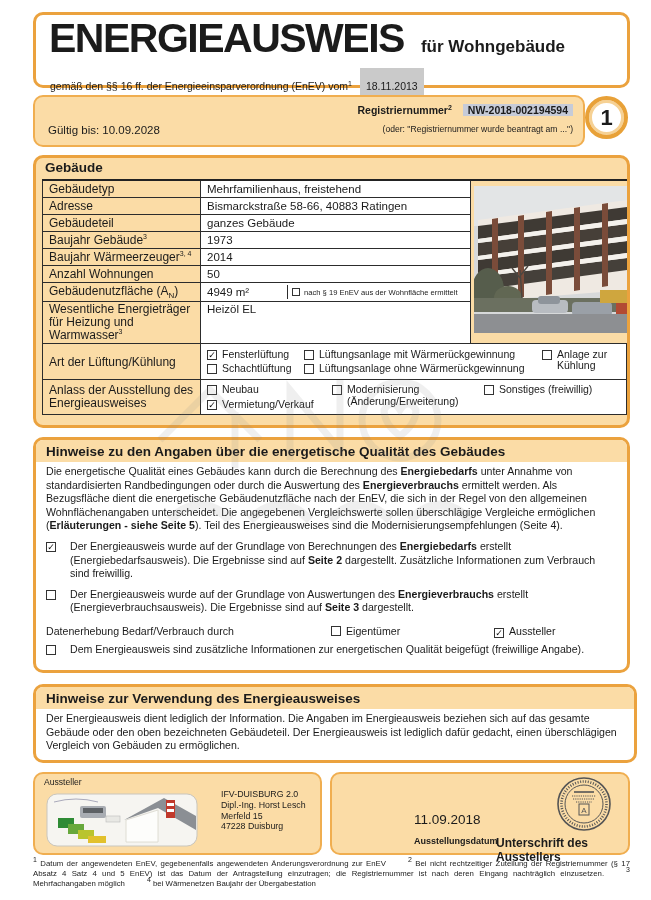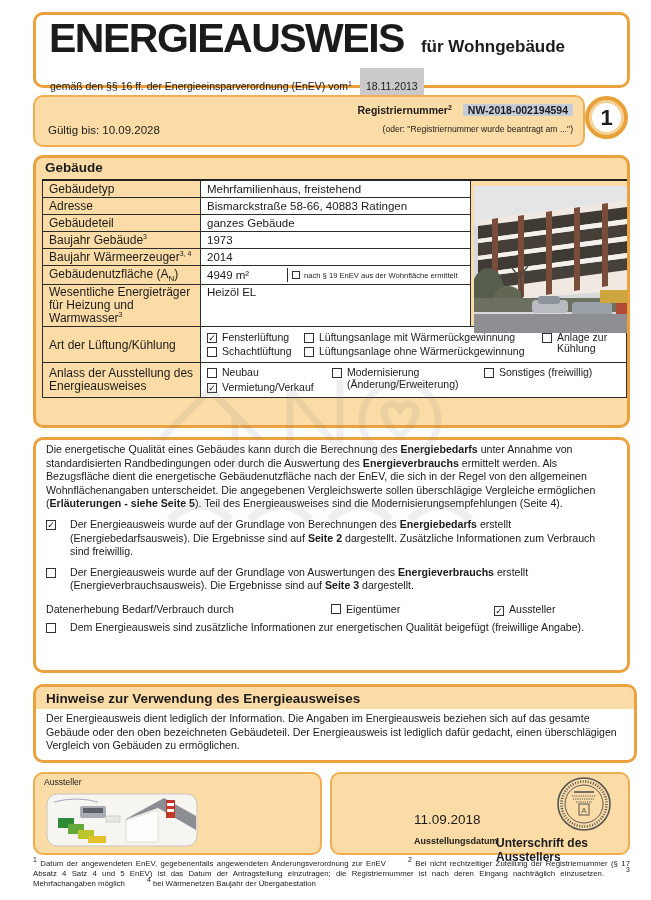--- a/index.html
+++ b/index.html
@@ -123,20 +123,24 @@
             <td class="lab">Gebäudeteil</td>
             <td class="val">ganzes Gebäude</td>
           </tr>
       <tr style="height:17px">
             <td class="lab"><span>Baujahr Gebäude</span><span class="sup">3</span></td>
             <td class="val">1973</td>
           </tr>
       <tr style="height:17px">
             <td class="lab"><span>Baujahr Wärmeerzeuger</span><span class="sup">3, 4</span></td>
             <td class="val">2014</td>
+          </tr>
+      <tr style="height:17px">
+            <td class="lab">Anzahl Wohnungen</td>
+            <td class="val">50</td>
           </tr>
       <tr style="height:18px">
         <td class="lab"><span>Gebäudenutzfläche (A</span><sub style="font-size:8px">N</sub><span>)</span></td>
         <td class="val p0">
           <div class="gnf">
             <div class="gnf-v">4949 m²</div>
             <div class="gnf-c">
               <span class="cb"></span>
               <span>nach § 19 EnEV aus der Wohnfläche ermittelt</span>
             </div>
@@ -234,20 +238,21 @@
       <rect x="126" y="104" width="27" height="13" fill="#cfa63e"></rect>
       <rect x="142" y="117" width="11" height="14" fill="#b24a33"></rect>
 
       <rect x="0" y="128" width="153" height="19" fill="#8d8f92"></rect>
 
       <path d="M48 112 L46 84 M46 92 L38 82 M46 90 L54 80" stroke="#4a4640" stroke-width="1.4" fill="none"></path>
     </svg>
   </div>
 
   <div class="panel" id="qa-panel">
+    <div class="sec-titlebar">Hinweise zu den Angaben über die energetische Qualität des Gebäudes</div>
     <div class="sec-body">
       <div><span>Die energetische Qualität eines Gebäudes kann durch die Berechnung des </span><span class="b">Energiebedarfs</span><span> unter Annahme von standardisierten Randbedingungen oder durch die Auswertung des </span><span class="b">Energieverbrauchs</span><span> ermittelt werden. Als Bezugsfläche dient die energetische Gebäudenutzfläche nach der EnEV, die sich in der Regel von den allgemeinen Wohnflächenangaben unterscheidet. Die angegebenen Vergleichswerte sollen überschlägige Vergleiche ermöglichen (</span><span class="b">Erläuterungen - siehe Seite 5</span><span>). Teil des Energieausweises sind die Modernisierungsempfehlungen (Seite 4).</span></div>
       <div class="hang">
         <span class="cb checked">✓</span>
         <span><span>Der Energieausweis wurde auf der Grundlage von Berechnungen des </span><span class="b">Energiebedarfs</span><span> erstellt (Energiebedarfsausweis). Die Ergebnisse sind auf </span><span class="b">Seite 2</span><span> dargestellt. Zusätzliche Informationen zum Verbrauch sind freiwillig.</span></span>
       </div>
       <div class="hang">
         <span class="cb"></span>
         <span><span>Der Energieausweis wurde auf der Grundlage von Auswertungen des </span><span class="b">Energieverbrauchs</span><span> erstellt (Energieverbrauchsausweis). Die Ergebnisse sind auf </span><span class="b">Seite 3</span><span> dargestellt.</span></span>
       </div>
@@ -279,20 +284,26 @@
       <polygon points="80,30 112,20 112,52 80,52" fill="#fdfdfb" stroke="#d8d5cc" stroke-width="0.8"></polygon>
       <rect x="12" y="28" width="16" height="10" fill="#2e8b35"></rect>
       <rect x="22" y="34" width="16" height="10" fill="#67a83c"></rect>
       <rect x="32" y="40" width="16" height="9" fill="#b9c42e"></rect>
       <rect x="42" y="46" width="18" height="7" fill="#e2c12d"></rect>
       <rect x="34" y="16" width="26" height="12" rx="2" fill="#a9adb3"></rect>
       <rect x="37" y="18" width="20" height="5" fill="#5d6165"></rect>
       <path d="M8 12 Q30 6 52 12" stroke="#aab" stroke-width="1" fill="none"></path>
       <rect x="60" y="26" width="14" height="6" fill="#e8e8e4" stroke="#bbb" stroke-width="0.6"></rect>
     </svg>
+    <div class="iss-text">
+      <div>IFV-DUISBURG 2.0</div>
+      <div>Dipl.-Ing. Horst Lesch</div>
+      <div>Merfeld 15</div>
+      <div>47228 Duisburg</div>
+    </div>
   </div>
 
   <div class="panel" id="date-panel">
     <div class="issue-date">11.09.2018</div>
     <div class="date-label">Ausstellungsdatum</div>
     <svg class="stamp" viewBox="0 0 60 60">
       <circle cx="30" cy="30" r="26" fill="none" stroke="#555" stroke-width="1.6"></circle>
       <circle cx="30" cy="30" r="19" fill="none" stroke="#555" stroke-width="1"></circle>
       <circle cx="30" cy="30" r="22.5" fill="none" stroke="#555" stroke-width="2.6" stroke-dasharray="1,1.6"></circle>
       <rect x="25" y="30" width="10" height="11" fill="none" stroke="#555" stroke-width="1"></rect>

